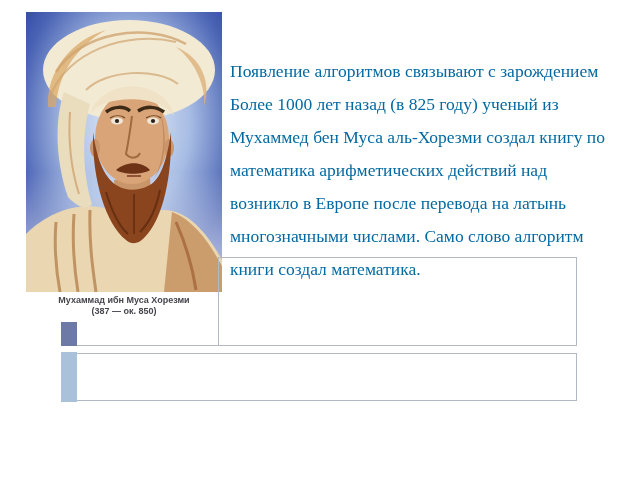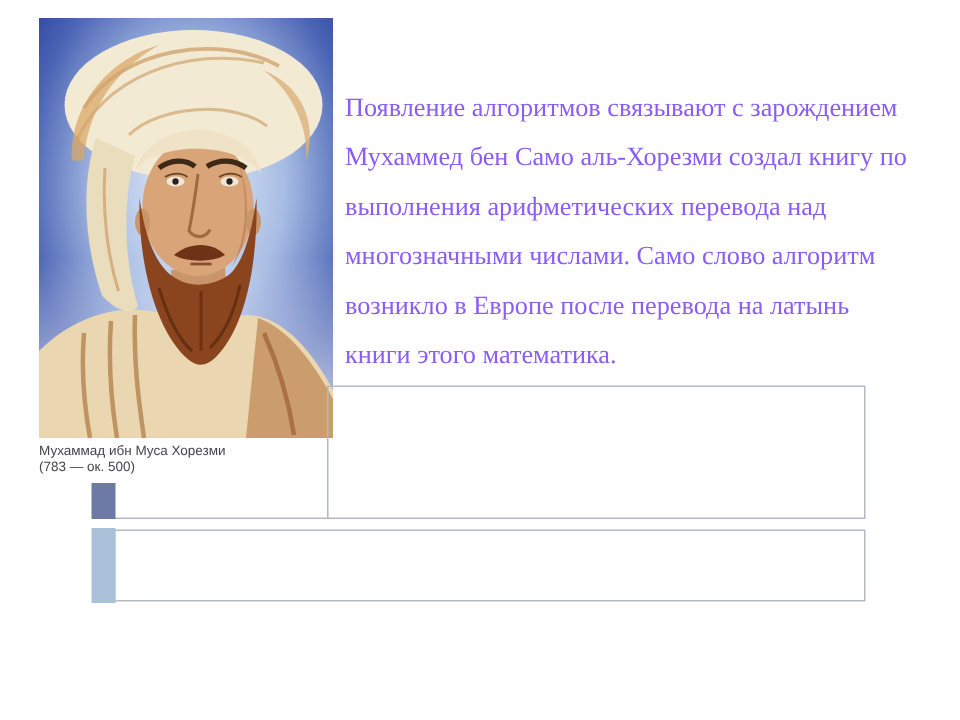--- a/index.html
+++ b/index.html
@@ -1,20 +1,20 @@
 <!DOCTYPE html>
 <html><head>
 <meta charset="utf-8">
 <style>
   html,body{margin:0;padding:0;background:#fff;}
   .slide{position:relative;width:640px;height:480px;background:#ffffff;overflow:hidden;
          font-family:"Liberation Serif",serif;}
   .portrait{position:absolute;left:26px;top:12px;width:196px;height:280px;z-index:1;}
-  .caption{position:absolute;left:26px;top:295px;width:196px;z-index:3;
-           font-family:"Liberation Sans",sans-serif;font-weight:normal;font-size:9px;
+  .caption{position:absolute;left:26px;top:295px;width:196px;text-align:center;z-index:3;
+           font-family:"Liberation Sans",sans-serif;font-weight:bold;font-size:9px;
            line-height:11px;color:#45454c;letter-spacing:0px;}
   .frame{position:absolute;box-sizing:border-box;border:1px solid #b4b8c2;z-index:2;background:transparent;}
   .frame-upper{left:218px;top:257px;width:359px;height:89px;}
   .frame-ext{position:absolute;left:76px;top:345px;width:143px;height:1px;z-index:2;}
   .frame-lower{left:76px;top:353px;width:501px;height:48px;}
   .sq{position:absolute;z-index:3;}
   .sq-dark{left:61px;top:322px;width:16px;height:24px;}
   .sq-light{left:61px;top:352px;width:16px;height:50px;}
   .body-text{position:absolute;left:230px;top:55px;z-index:4;font-size:17.5px;
              line-height:33px;color:#141414;}
@@ -82,32 +82,33 @@
     <path d="M101,164 L115,164" stroke="#8a4a30" stroke-width="1.8"></path>
 
     <path d="M67,120 C66,168 80,212 100,228 C106,233 112,232 118,226 C138,206 146,162 145,120 C140,155 132,170 122,174 C112,179 100,179 92,174 C80,168 71,150 67,120 Z" fill="#8a441e"></path>
     <path d="M80,180 C86,200 94,215 102,222" stroke="#5e2a0e" stroke-width="2" fill="none" opacity="0.8"></path>
     <path d="M134,178 C130,198 122,212 114,220" stroke="#5e2a0e" stroke-width="2" fill="none" opacity="0.8"></path>
     <path d="M108,182 L108,222" stroke="#5e2a0e" stroke-width="2" opacity="0.7"></path>
   </svg>
 
   <div class="caption">
     <div>Мухаммад ибн Муса Хорезми</div>
-    <div>(783 — ок. 500)</div>
+    <div>(387 — ок. 850)</div>
   </div>
 
   <div class="frame frame-upper" style="border-color: rgb(180, 184, 194);"></div>
   <div class="frame-ext" style="background-color: rgb(180, 184, 194);"></div>
   <div class="frame frame-lower" style="border-color: rgb(180, 184, 194);"></div>
 
   <div class="sq sq-dark" style="background-color: rgb(110, 122, 166);"></div>
   <div class="sq sq-light" style="background-color: rgb(169, 194, 217);"></div>
 
-  <div class="body-text" style="color: #8b5cf6;">
+  <div class="body-text" style="color: #0369a1;">
     <div class="line">Появление алгоритмов связывают с зарождением</div>
-    <div class="line">Мухаммед бен Само аль-Хорезми создал книгу по</div>
-    <div class="line">выполнения арифметических перевода над</div>
+    <div class="line">Более 1000 лет назад (в 825 году) ученый из</div>
+    <div class="line">Мухаммед бен Муса аль-Хорезми создал книгу по</div>
+    <div class="line">математика арифметических действий над</div>
+    <div class="line">возникло в Европе после перевода на латынь</div>
     <div class="line">многозначными числами. Само слово алгоритм</div>
-    <div class="line">возникло в Европе после перевода на латынь</div>
-    <div class="line">книги этого математика.</div>
+    <div class="line">книги создал математика.</div>
   </div>
 
 </div>
 
 </body></html>

